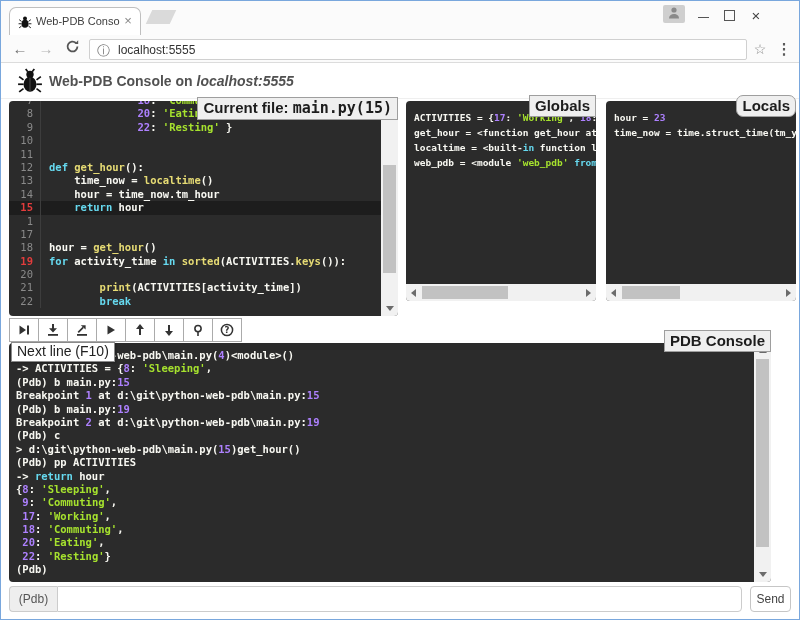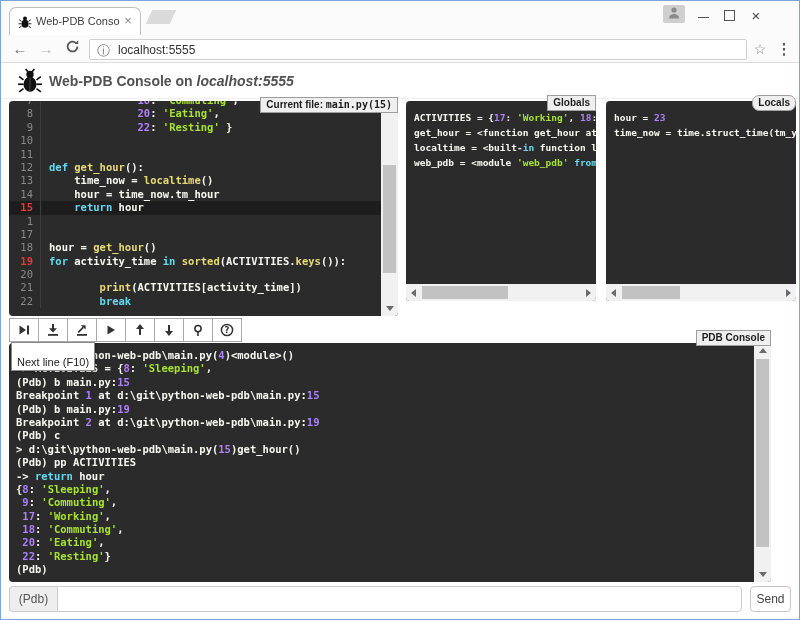--- a/index.html
+++ b/index.html
@@ -39,21 +39,21 @@
   
   .appheader { position:absolute; left:0; top:62px; right:0; height:36px; background:#fff;
                border-bottom:1px solid #efefef; }
   .bug { position:absolute; left:16px; top:5px; }
   .app-title { position:absolute; left:48px; top:10px; font-size:14px; font-weight:bold; color:#515151; }
   .app-title i { font-style:italic; }
 
   
   .dpanel { position:absolute; background:#2b2b2b; border-radius:4px; }
   .panel-label { position:absolute; right:0; background:#efefef; border:1px solid #9e9e9e;
-                 font-size:10px; font-weight:bold; color:#1d1d1d; padding:1px 5px 2px;
+                 font-size:15px; font-weight:bold; color:#1d1d1d; padding:1px 5px 2px;
                  white-space:nowrap; z-index:5; }
   .mono, .panel-label .mono { font-family:"DejaVu Sans Mono", monospace; }
 
   .tp { color:#f8f8f2; } .tn { color:#ae81ff; } .ts { color:#a6e22e; }
   .tk { color:#66d9ef; } .tf { color:#e6db74; }
 
   #code-panel { left:8px; top:100px; width:389px; height:215px; }
   #code-clip { position:absolute; left:0; top:0; right:17px; bottom:0; overflow:hidden;
                border-radius:4px 0 0 4px; }
   #code-inner { margin-top:-7px; font-family:"DejaVu Sans Mono", monospace; font-size:10.5px;
@@ -88,21 +88,21 @@
   .arr-left  { width:0; height:0; border-top:4px solid transparent; border-bottom:4px solid transparent; border-right:5px solid #6b6b6b; }
   .arr-right { width:0; height:0; border-top:4px solid transparent; border-bottom:4px solid transparent; border-left:5px solid #6b6b6b; }
 
   
   #dbg-toolbar { position:absolute; left:8px; top:317px; display:flex; }
   .dbtn { width:30px; height:24px; background:#fff; border:1px solid #ababab;
           margin-left:-1px; display:flex; align-items:center; justify-content:center;
           cursor:pointer; }
   .dbtn:first-child { margin-left:0; }
   #tooltip { position:absolute; left:10px; top:341px; background:#fff; border:1px solid #8a8a8a;
-             font-size:11px; color:#222; padding:13px 5px 2px; z-index:20;
+             font-size:14px; color:#222; padding:0 5px 2px; z-index:20;
              box-shadow:1px 1px 2px rgba(0,0,0,.25); white-space:nowrap; }
 
   
   #console-panel { left:8px; top:342px; width:762px; height:239px; }
   #console-clip { position:absolute; left:0; top:0; right:17px; bottom:0; overflow:hidden;
                   padding:6px 7px; font-family:"DejaVu Sans Mono", monospace; font-size:10.5px;
                   font-weight:bold; border-radius:4px 0 0 4px; }
   .conline { height:13.4px; line-height:13.4px; white-space:pre; }
 
   

